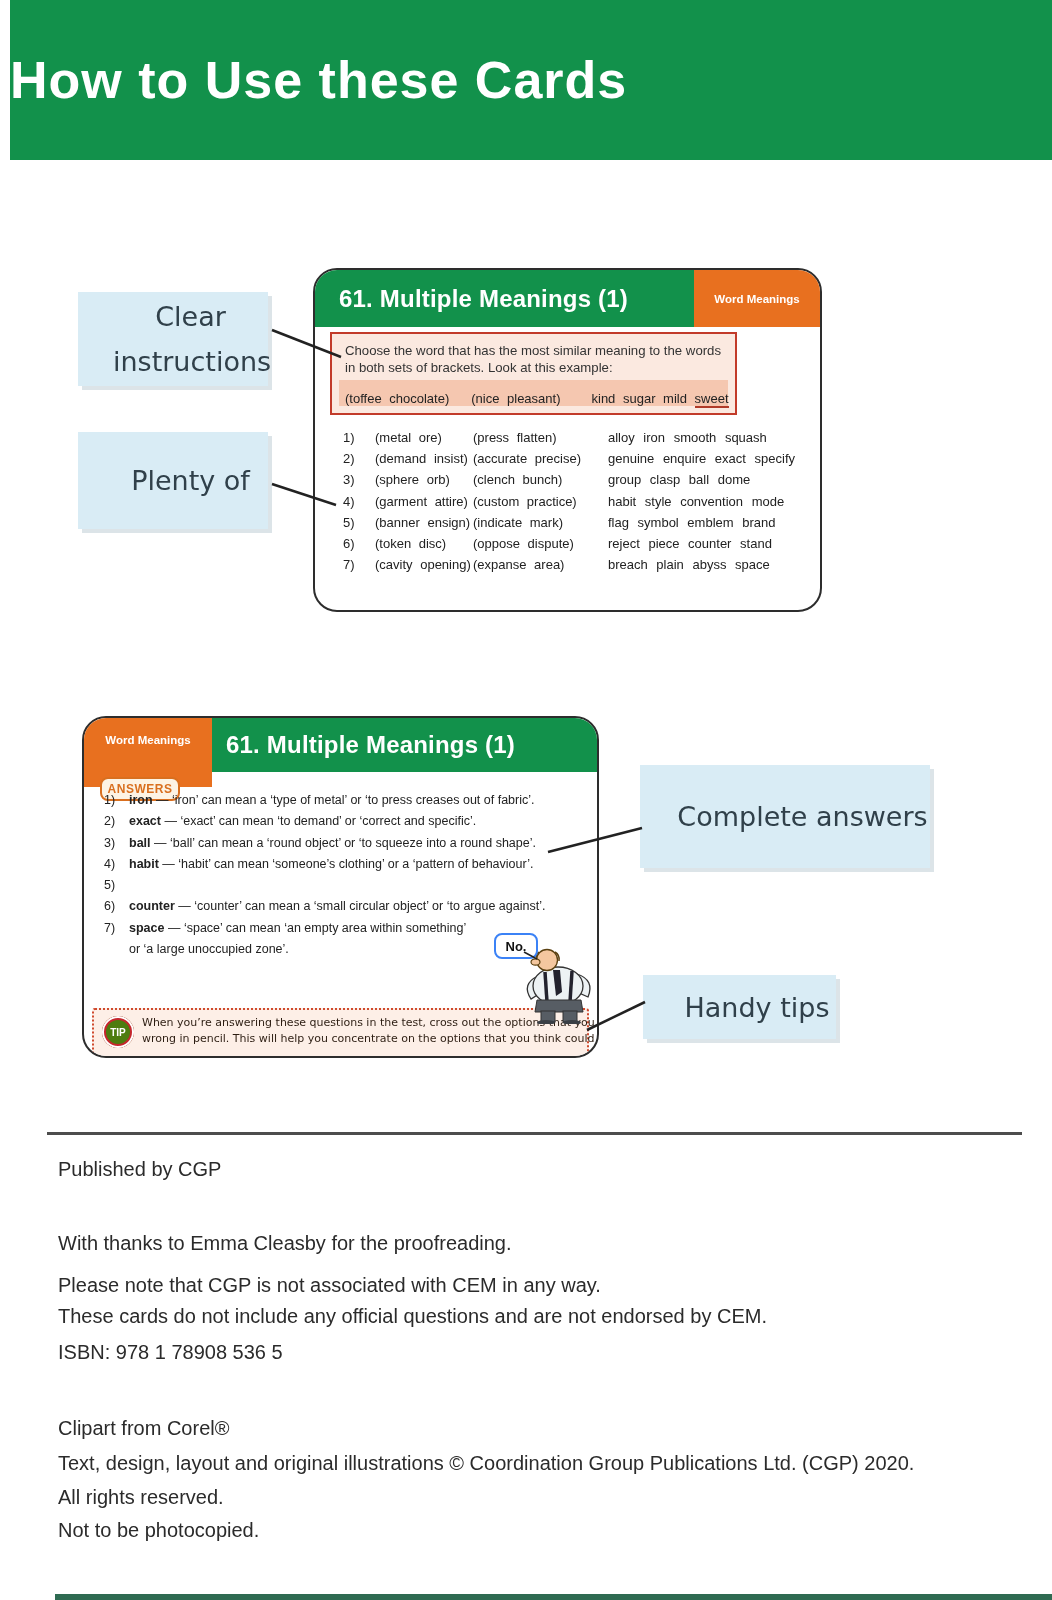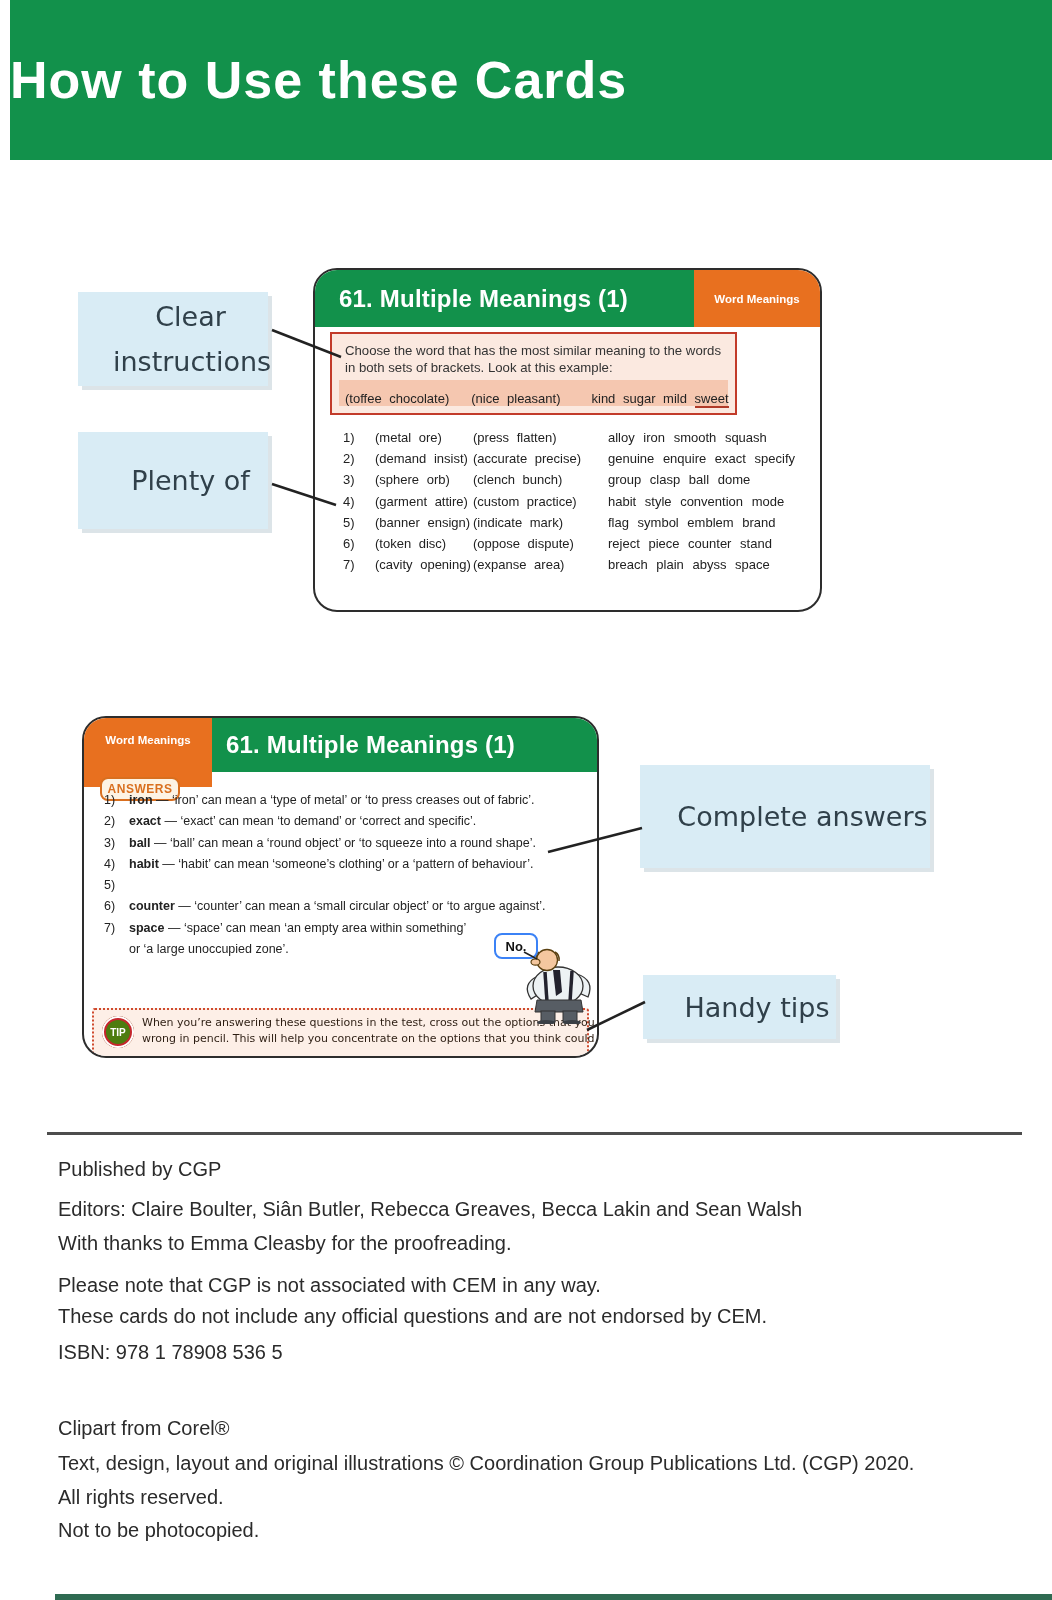--- a/index.html
+++ b/index.html
@@ -243,21 +243,20 @@
   <svg class="overlay" xmlns="http://www.w3.org/2000/svg">
     <line x1="272" y1="330" x2="341" y2="357" stroke="#222" stroke-width="2.5"></line>
     <line x1="272" y1="484" x2="336" y2="505" stroke="#222" stroke-width="2.5"></line>
     <line x1="548" y1="852" x2="642" y2="828" stroke="#222" stroke-width="2.5"></line>
     <line x1="587" y1="1030" x2="645" y2="1002" stroke="#222" stroke-width="2.5"></line>
     <line x1="524" y1="952" x2="537" y2="959" stroke="#222" stroke-width="1.5"></line>
   </svg>
 
   <div class="divider"></div>
   <div class="fline" style="top:1158px">Published by CGP</div>
-  <div class="fline" style="top:1198px">Editors: Claire Boulter, Siân Butler, Rebecca Greaves, Becca Lakin and Sean Walsh</div>
   <div class="fline" style="top:1232px">With thanks to Emma Cleasby for the proofreading.</div>
   <div class="fline" style="top:1274px">Please note that CGP is not associated with CEM in any way.</div>
   <div class="fline" style="top:1305px">These cards do not include any official questions and are not endorsed by CEM.</div>
   <div class="fline" style="top:1341px">ISBN: 978 1 78908 536 5</div>
   <div class="fline" style="top:1417px">Clipart from Corel®</div>
   <div class="fline" style="top:1452px">Text, design, layout and original illustrations © Coordination Group Publications Ltd. (CGP) 2020.</div>
   <div class="fline" style="top:1486px">All rights reserved.</div>
   <div class="fline" style="top:1519px">Not to be photocopied.</div>
 
   <div class="bottom-bar"></div>

